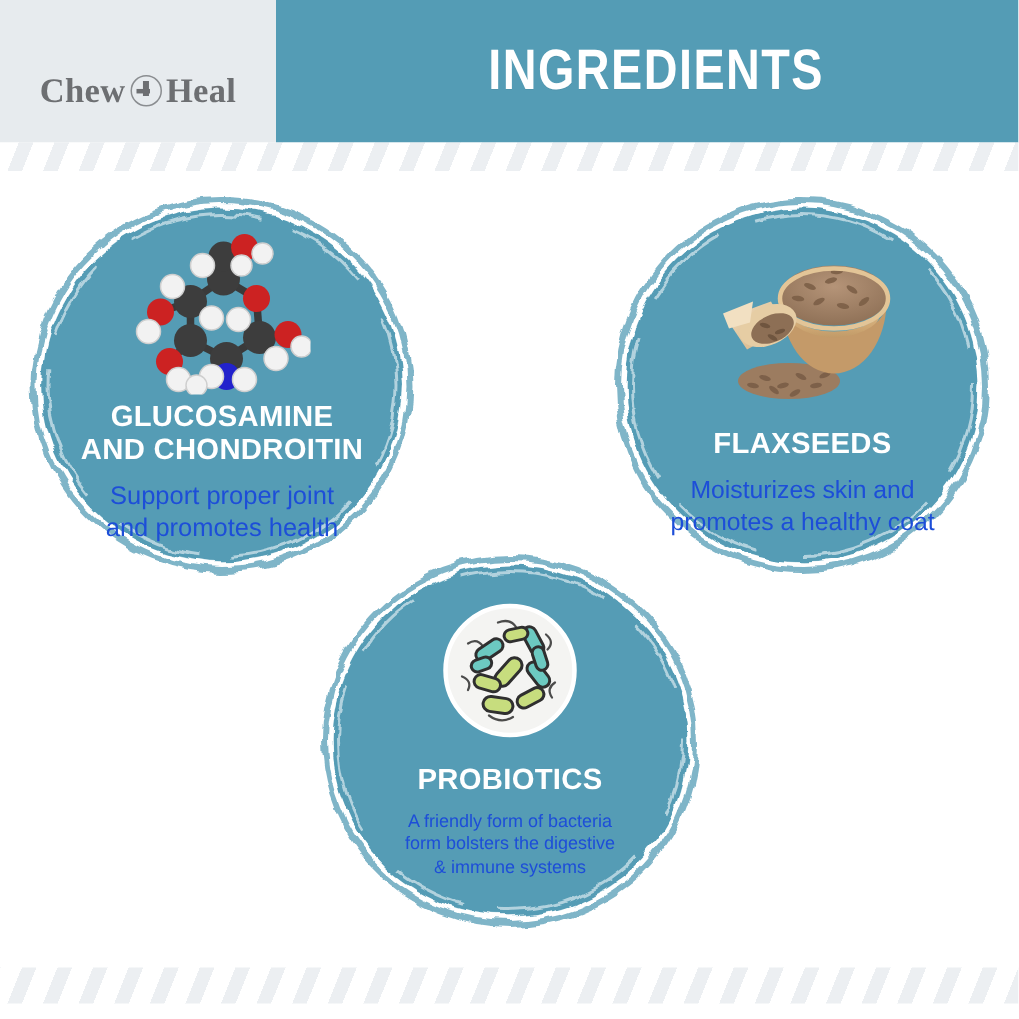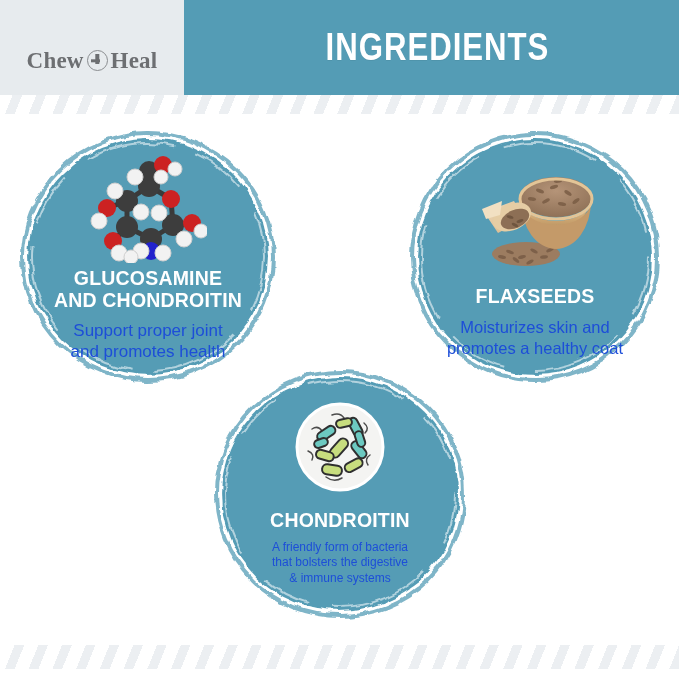--- a/index.html
+++ b/index.html
@@ -402,23 +402,23 @@
             <rect x="24" y="52" width="18" height="9" rx="4.5" transform="rotate(16 33 56)" fill="#c7dd7e"></rect>
             <rect x="52" y="62" width="19" height="9" rx="4.5" transform="rotate(-28 61 66)" fill="#c7dd7e"></rect>
             <rect x="30" y="66" width="20" height="10" rx="5" transform="rotate(8 40 71)" fill="#c7dd7e"></rect>
             <rect x="44" y="20" width="16" height="8" rx="4" transform="rotate(-12 52 24)" fill="#c7dd7e"></rect>
             <rect x="60" y="36" width="16" height="8" rx="4" transform="rotate(72 68 40)" fill="#6cc9c1"></rect>
             <rect x="22" y="40" width="14" height="8" rx="4" transform="rotate(-20 29 44)" fill="#6cc9c1"></rect>
           </g>
         </svg>
       </div>
       <div class="bubble-title">
-        <div>CHONDROITIN</div>
+        <div>PROBIOTICS</div>
       </div>
       <div class="bubble-desc">
         <div>A friendly form of bacteria</div>
-        <div>that bolsters the digestive</div>
+        <div>form bolsters the digestive</div>
         <div>&amp; immune systems</div>
       </div>
     </div>
   </div>
 
 </div>
 
 </body></html>

